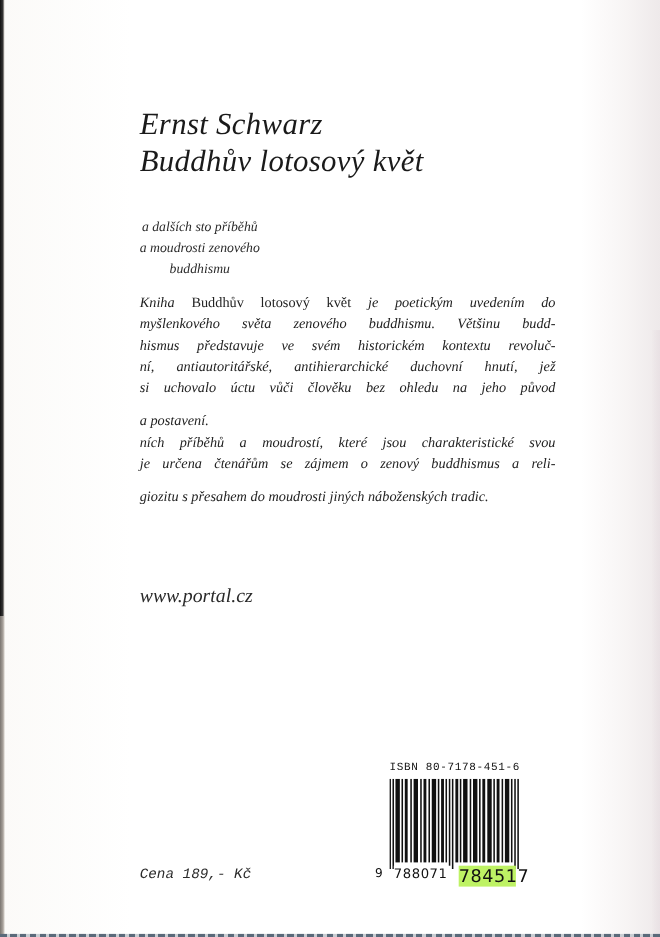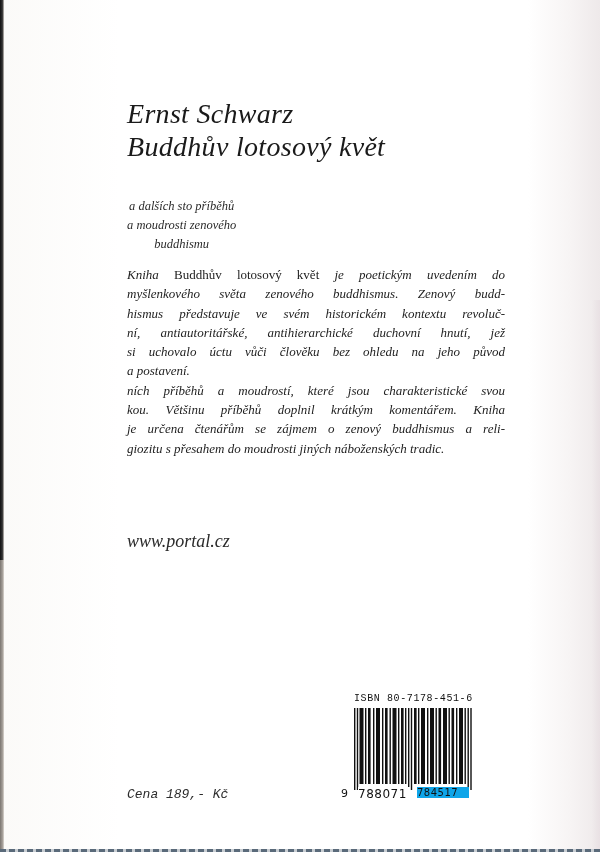--- a/index.html
+++ b/index.html
@@ -43,21 +43,21 @@
     .subtitle {
       position: absolute; left: 127px; top: 197px;
       font-size: 12.5px; font-style: italic; line-height: 19px; color: #2a2a2a;
     }
     .subtitle div { white-space: nowrap; text-align: center; }
     .blurb {
       position: absolute; left: 127px; top: 265px; width: 378px;
       font-size: 13px; line-height: 19.3px; font-style: italic; color: #222;
     }
     .blurb .line { white-space: nowrap; display: block; text-align: justify; text-align-last: justify; }
-    .blurb .line.last { text-align-last: left; }
+    .blurb .line.last { text-align-last: left; margin-top: 11px; }
     .blurb .roman { font-style: normal; }
     .website {
       position: absolute; left: 127px; top: 531px;
       font-size: 18px; font-style: italic; color: #2a2a2a;
     }
     .price {
       position: absolute; left: 127px; top: 787px;
       font-size: 13px; font-style: italic; color: #2a2a2a; font-family: Liberation Mono, monospace;
     }
     .barcode-block {
@@ -76,22 +76,22 @@
       position: absolute; left: 1px; top: 94px;
       font-family: "DejaVu Sans", "Liberation Sans", sans-serif; font-size: 11px; color: #111;
     }
     .ean-left {
       position: absolute; left: 18px; top: 94px; width: 52px;
       font-family: "DejaVu Sans", "Liberation Sans", sans-serif; font-size: 12px; color: #111;
       background: #fff; letter-spacing: 0.5px;
     }
     .ean-right {
       position: absolute; left: 77px; top: 94px; width: 52px;
-      font-family: "DejaVu Sans", "Liberation Sans", sans-serif; font-size: 10px; color: #111;
-      background: #0ea5e9; letter-spacing: 0.5px;
+      font-family: "DejaVu Sans", "Liberation Sans", sans-serif; font-size: 16px; color: #111;
+      background: #bef264; letter-spacing: 0.5px;
     }
   </style>
 </head>
 <body>
 
 <div class="page">
   <div class="spine-edge"></div>
   <div class="spine-edge-lower"></div>
   <div class="right-shade"></div>
   <div class="bottom-edge"></div>
@@ -100,27 +100,26 @@
   <h2 class="title">Buddhův lotosový květ</h2>
 
   <div class="subtitle">
     <div>a dalších sto příběhů</div>
     <div>a moudrosti zenového</div>
     <div>buddhismu</div>
   </div>
 
   <div class="blurb">
     <span class="line"><span>Kniha </span><span class="roman">Buddhův lotosový květ</span><span> je poetickým uvedením do</span></span>
-    <span class="line">myšlenkového světa zenového buddhismus. Zenový budd-</span>
+    <span class="line">myšlenkového světa zenového buddhismu. Většinu budd-</span>
     <span class="line">hismus představuje ve svém historickém kontextu revoluč-</span>
     <span class="line">ní, antiautoritářské, antihierarchické duchovní hnutí, jež</span>
     <span class="line">si uchovalo úctu vůči člověku bez ohledu na jeho původ</span>
     <span class="line last">a postavení.</span>
     <span class="line">ních příběhů a moudrostí, které jsou charakteristické svou</span>
-    <span class="line">kou. Většinu příběhů doplnil krátkým komentářem. Kniha</span>
     <span class="line">je určena čtenářům se zájmem o zenový buddhismus a reli-</span>
     <span class="line last">giozitu s přesahem do moudrosti jiných náboženských tradic.</span>
   </div>
 
   <div class="website">www.portal.cz</div>
 
   <div class="price">Cena 189,- Kč</div>
 
   <div class="barcode-block">
     <div class="isbn-label">ISBN 80-7178-451-6</div>

